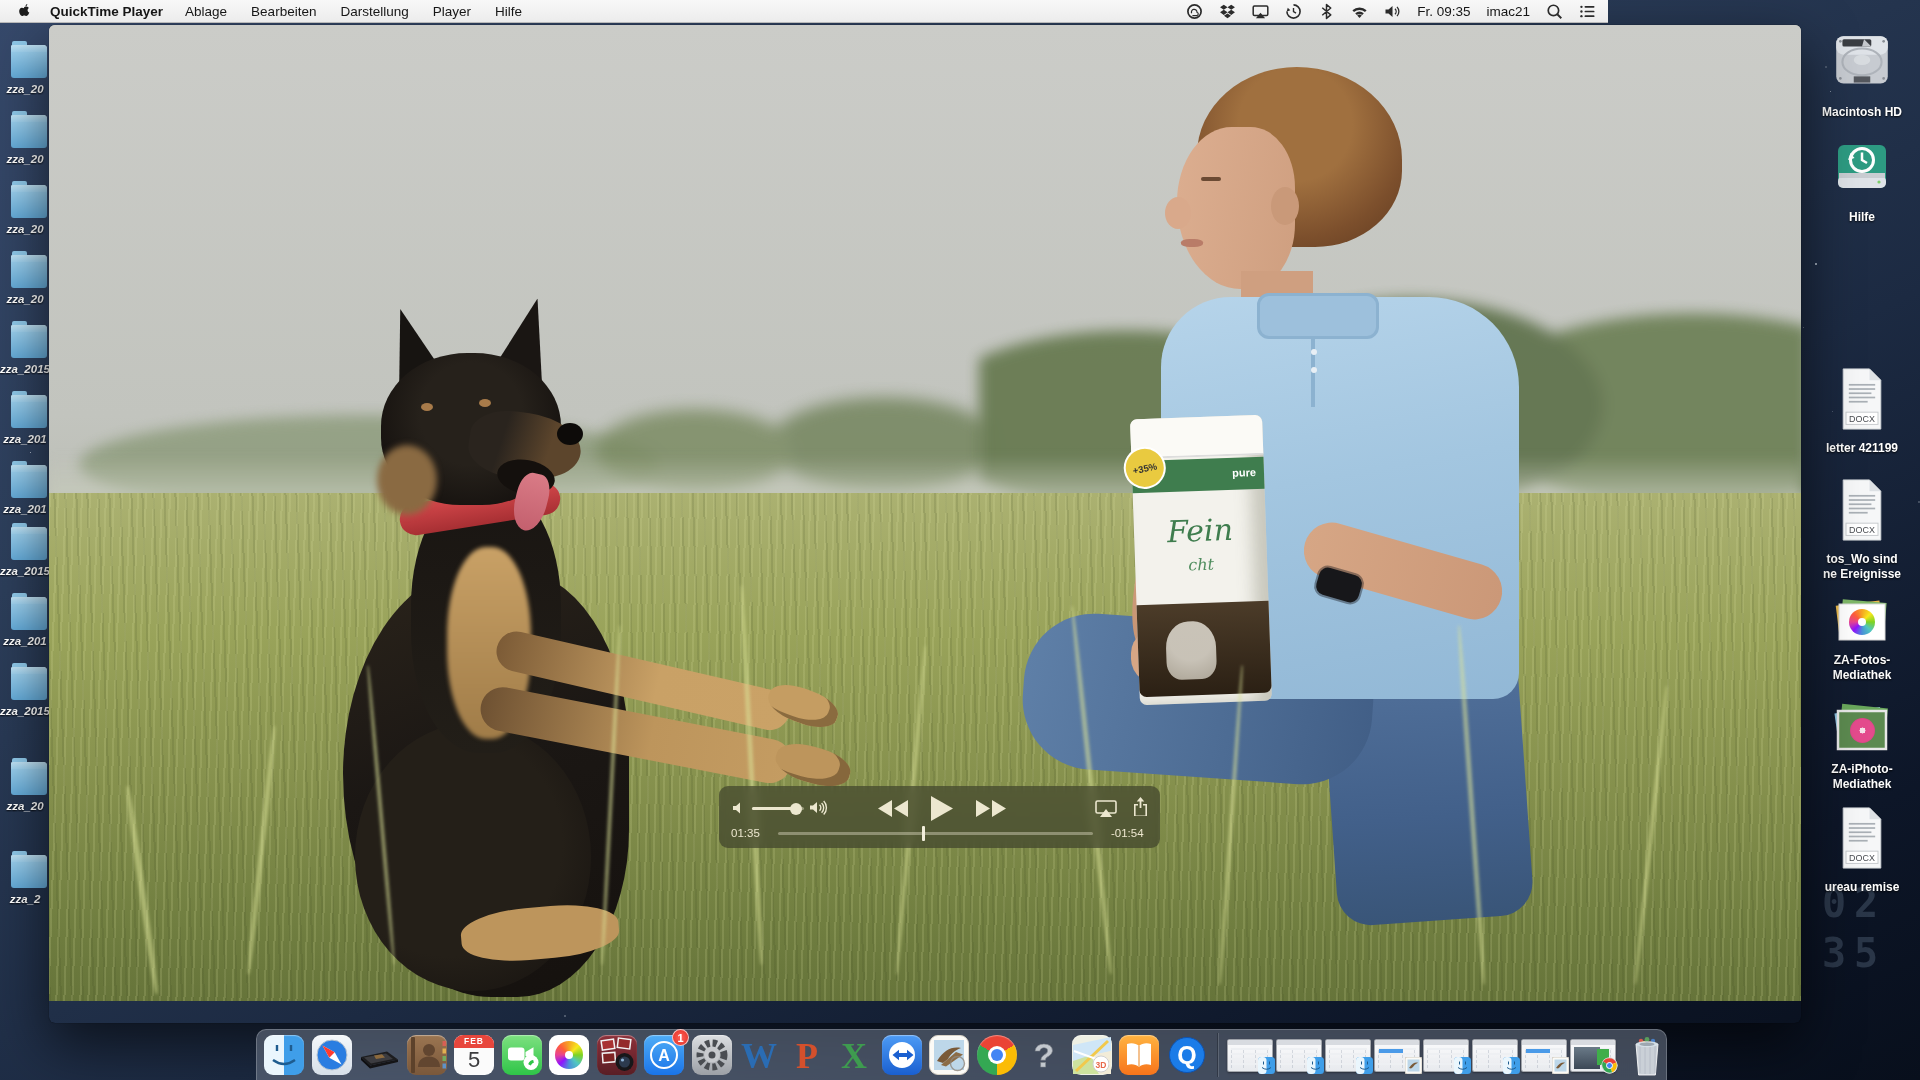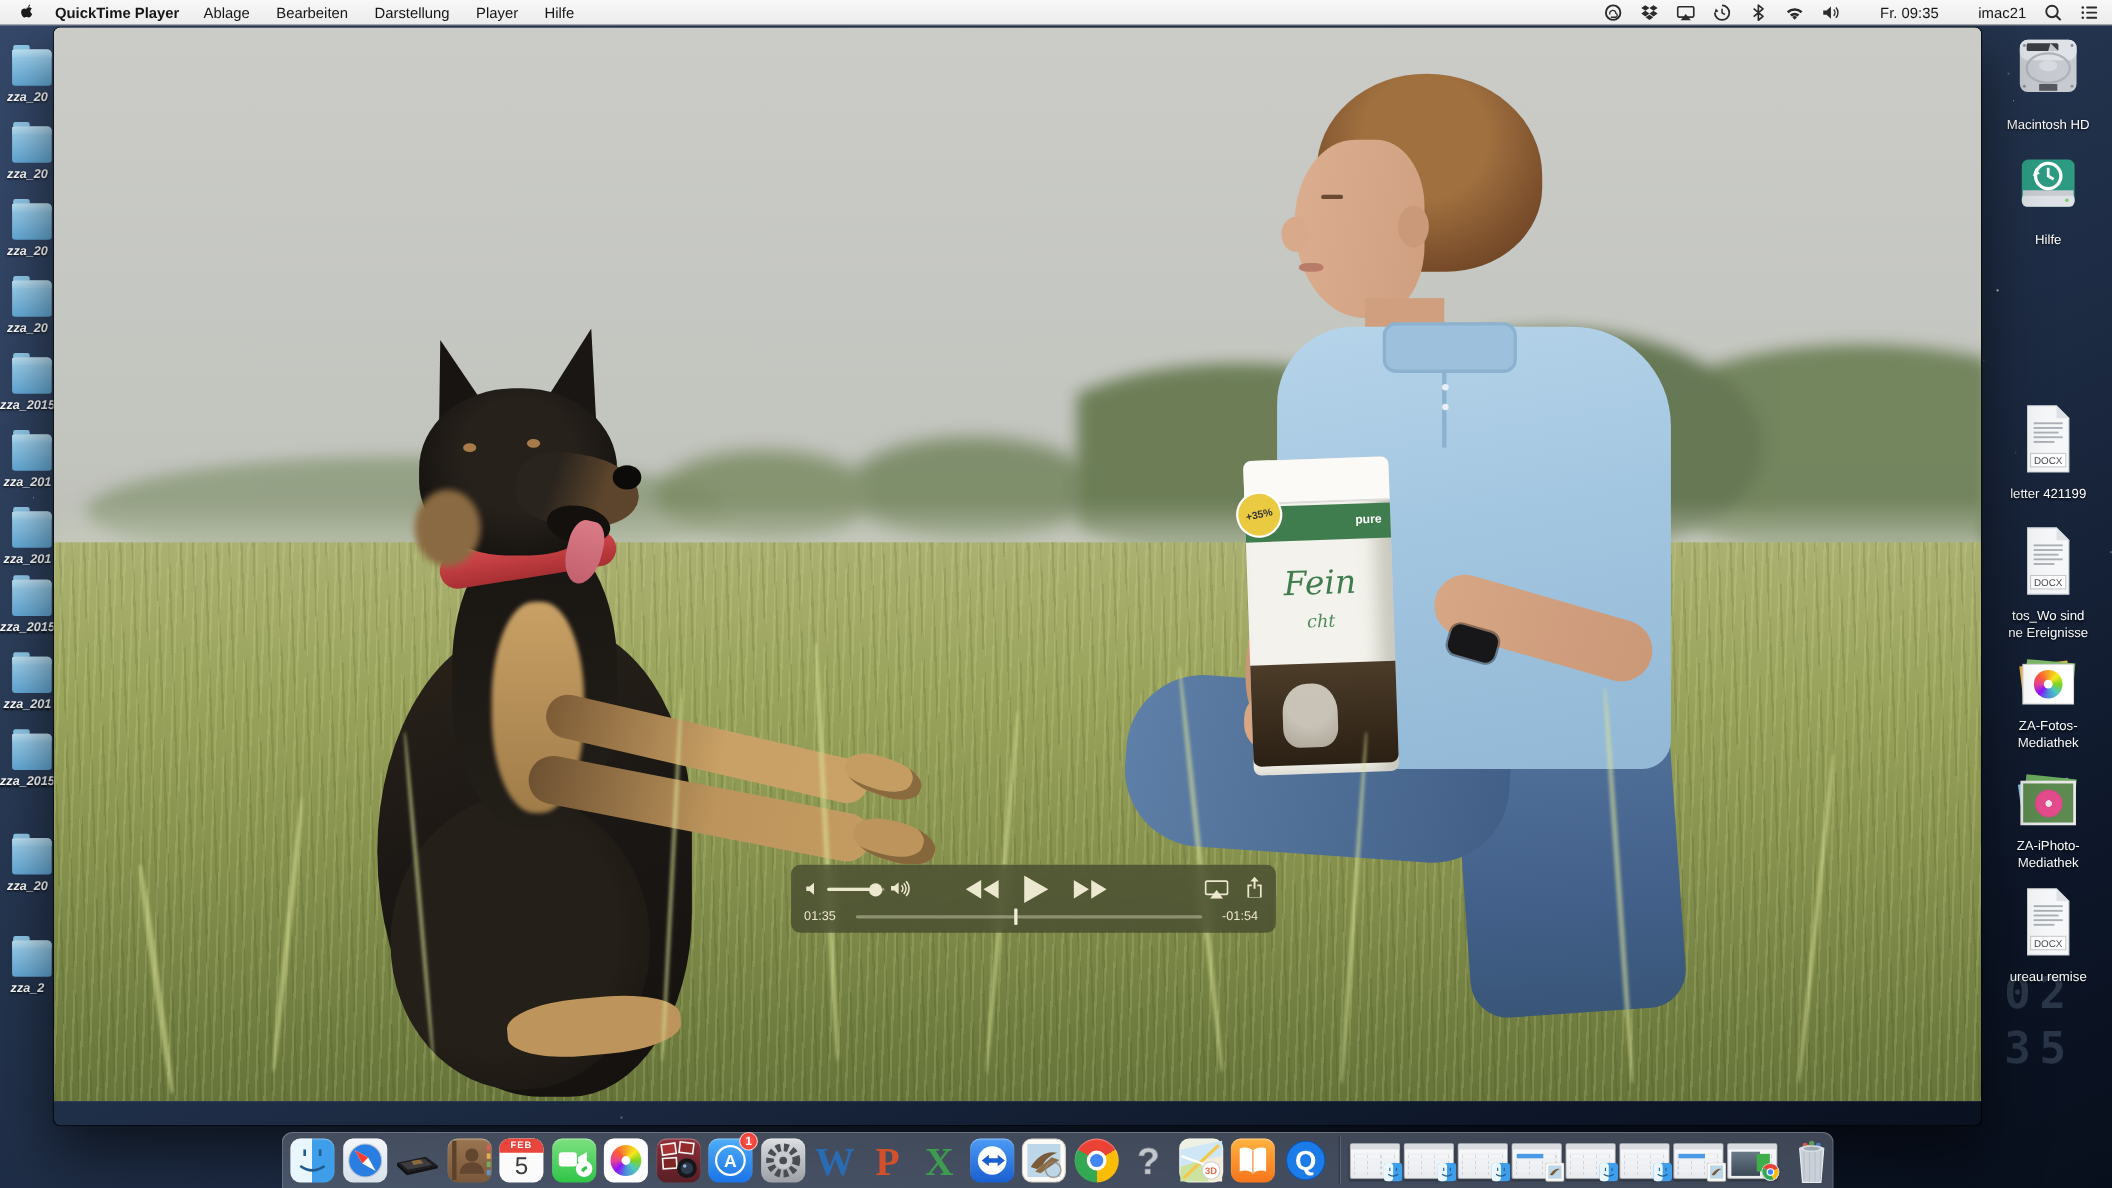--- a/index.html
+++ b/index.html
@@ -6,51 +6,51 @@
   html,body { width:1920px; height:1080px; overflow:hidden; background:#000; }
   body { font-family:"Liberation Sans", sans-serif; }
   #screen { position:relative; width:1920px; height:1080px; overflow:hidden;
     background:linear-gradient(155deg,#36496b 0%,#2c3e5a 30%,#1c2a42 60%,#0d1628 85%,#080f1c 100%); }
   #stars { position:absolute; inset:0; z-index:1; }
   .star { position:absolute; background:#dfe8f2; border-radius:50%; }
   .wp-glyph { position:absolute; left:1822px; width:120px; font-weight:bold; font-size:40px;
     letter-spacing:8px; color:rgba(70,84,104,0.55); z-index:1; font-family:"DejaVu Sans Mono",monospace; }
 
   
-  #menubar { position:absolute; left:0; top:0; width:1920px; height:23px; z-index:9;
+  #menubar { position:absolute; left:0; top:0; width:1608px; height:23px; z-index:9;
     background:linear-gradient(#f8f8f8,#ececec); border-bottom:1px solid #b9b9b9;
     display:flex; align-items:center; justify-content:space-between; font-size:13.5px; color:#161616; }
   .mb-left { display:flex; align-items:center; height:100%; padding-left:16px; }
   .mb-left > * { display:flex; align-items:center; height:100%; }
   .apple { width:16px; margin-right:18px; }
   .appname { font-weight:bold; margin-right:22px; }
   .mb-menu { margin-right:24px; cursor:default; }
   .mb-right { display:flex; align-items:center; height:100%; padding-right:12px; gap:16px; }
   .mb-status { width:17px; height:17px; display:flex; align-items:center; }
   .mb-status svg, .apple svg { width:100%; height:100%; }
-  .mb-clock, .mb-user { white-space:nowrap;margin-left:20px; }
+  .mb-clock, .mb-user { white-space:nowrap; }
 
   
   #left-folders { position:absolute; left:0; top:0; z-index:2; }
   .folder-item { position:absolute; left:0; width:50px;font-style:italic; }
   .mini-folder { position:relative; width:36px; height:33px; margin-left:11px;
     background:linear-gradient(#a6d7f2,#64abd9); border-radius:2px 4px 3px 3px;
     box-shadow:inset 0 1px 0 rgba(255,255,255,.6); }
   .mini-folder::before { content:""; position:absolute; left:1px; top:-4px; width:15px; height:5px;
     background:#8fc9ea; border-radius:2px 2px 0 0; }
   .mini-folder::after { content:""; position:absolute; left:0; top:0; width:100%; height:7px;
     background:linear-gradient(#c2e4f6,#9fd2ef); border-radius:2px 4px 0 0; }
   .folder-label { margin-top:5px; width:50px; overflow:hidden; text-align:center; white-space:nowrap;
     font-size:11.5px; font-weight:bold; color:#fff; text-shadow:0 1px 2px rgba(0,0,0,.85); }
 
   
   #right-items { position:absolute; left:0; top:0; z-index:2; }
   .desk-item { position:absolute; left:1806px; width:112px; display:flex; flex-direction:column; align-items:center; }
   .desk-item .dicon { position:relative; }
-  .desk-label { margin-top:6px; text-align:center; font-size:12px; font-weight:normal; color:#fff;
+  .desk-label { margin-top:6px; text-align:center; font-size:12px; font-weight:bold; color:#fff;
     text-shadow:0 1px 2px rgba(0,0,0,.9); line-height:15px; white-space:nowrap; }
 
   
   #qt-window { position:absolute; left:49px; top:25px; width:1752px; height:998px; z-index:3;
     border-radius:6px; overflow:hidden; box-shadow:0 22px 55px rgba(0,0,0,.6), 0 0 1px rgba(0,0,0,.8); }
   .titlebar { position:relative; height:22px; background:linear-gradient(#323234,#29292b);
     border-bottom:1px solid #151517; display:flex; align-items:center; }
   .tl-group { position:absolute; left:57px; top:5px; display:flex; gap:8px; }
   .tl { width:12px; height:12px; border-radius:50%; }
   .tl-close { background:#fc5850; box-shadow:inset 0 0 1px #b03630; }

